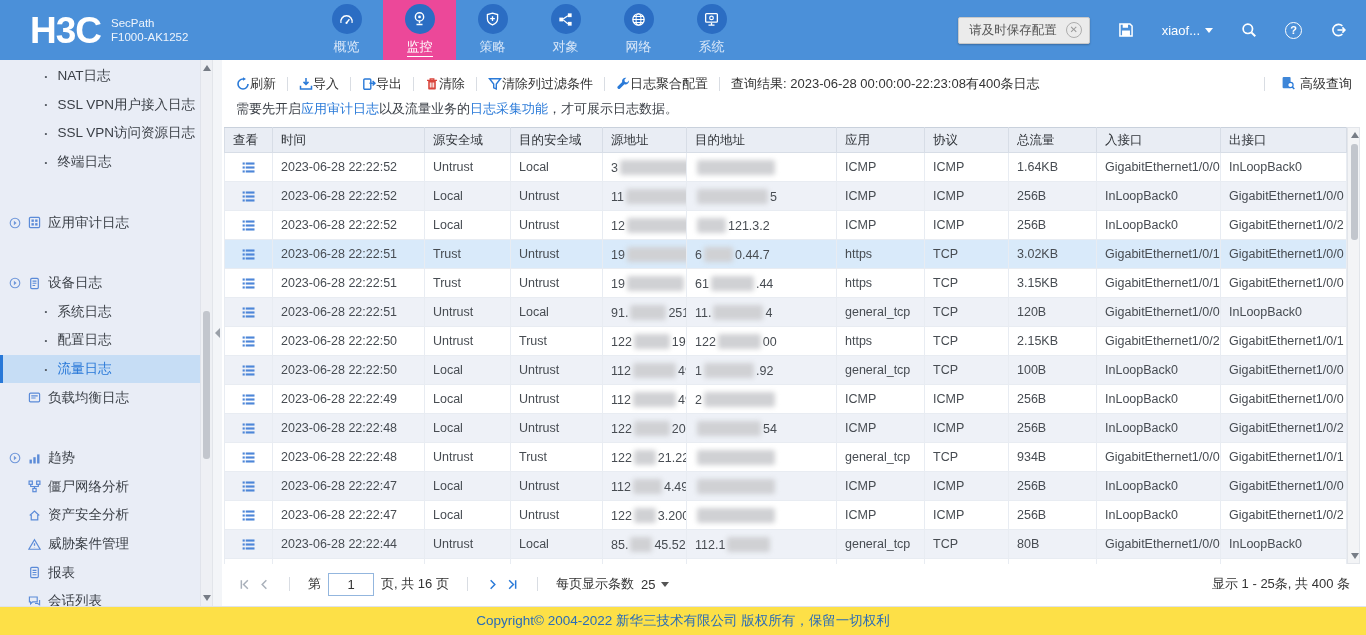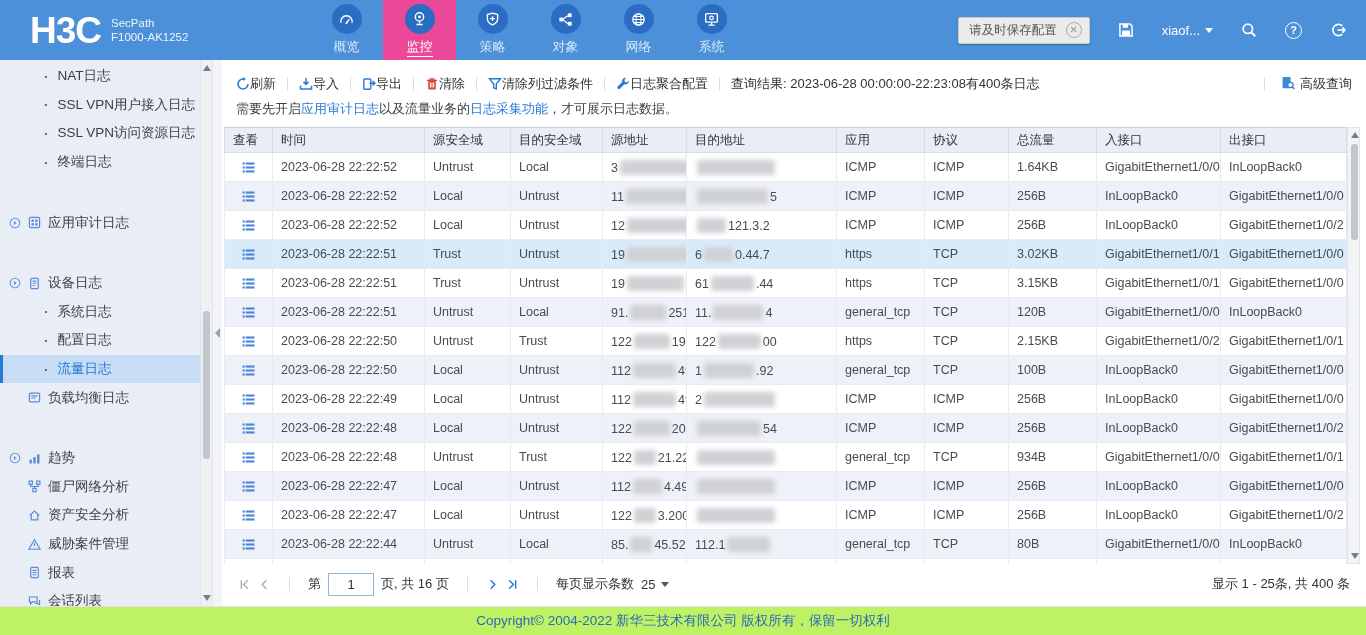--- a/index.html
+++ b/index.html
@@ -71,21 +71,21 @@
   .tbl-scroll .s-thumb { left: 2.5px; top: 16px; height: 96px; width: 7px; }
 
   .pager { height: 40px; display: flex; align-items: center; padding: 0 16px; font-size: 13px; color: #333; gap: 7px; flex: 0 0 40px; }
   .pg-btn { display: flex; align-items: center; color: #2a7ad8; cursor: pointer; }
   .pg-btn.disabled { color: #a9b0ba; cursor: default; }
   .page-input { width: 46px; height: 23px; border: 1px solid #93b6de; text-align: center; font-size: 13px; color: #333; outline: none; font-family: inherit; }
   .pp-value { display: flex; align-items: center; gap: 6px; cursor: pointer; }
   .caret-dark { display: inline-block; width: 0; height: 0; border-left: 4px solid transparent; border-right: 4px solid transparent; border-top: 5px solid #555; }
   .pager-summary { margin-left: auto; color: #333; }
 
-  footer { height: 29px; flex: 0 0 29px; background: #bef264; border-top: 1px solid #dfe3ea; display: flex; align-items: center; justify-content: center; font-size: 13.5px; color: #2a6cb8; }
+  footer { height: 29px; flex: 0 0 29px; background: #fde047; border-top: 1px solid #dfe3ea; display: flex; align-items: center; justify-content: center; font-size: 13.5px; color: #2a6cb8; }
 </style>
 </head>
 <body>
 
 <div class="app">
 
   <header>
     <div class="logo-wrap">
       <span class="logo">H3C</span>
       <span class="product"><span>SecPath</span><br><span>F1000-AK1252</span></span>

